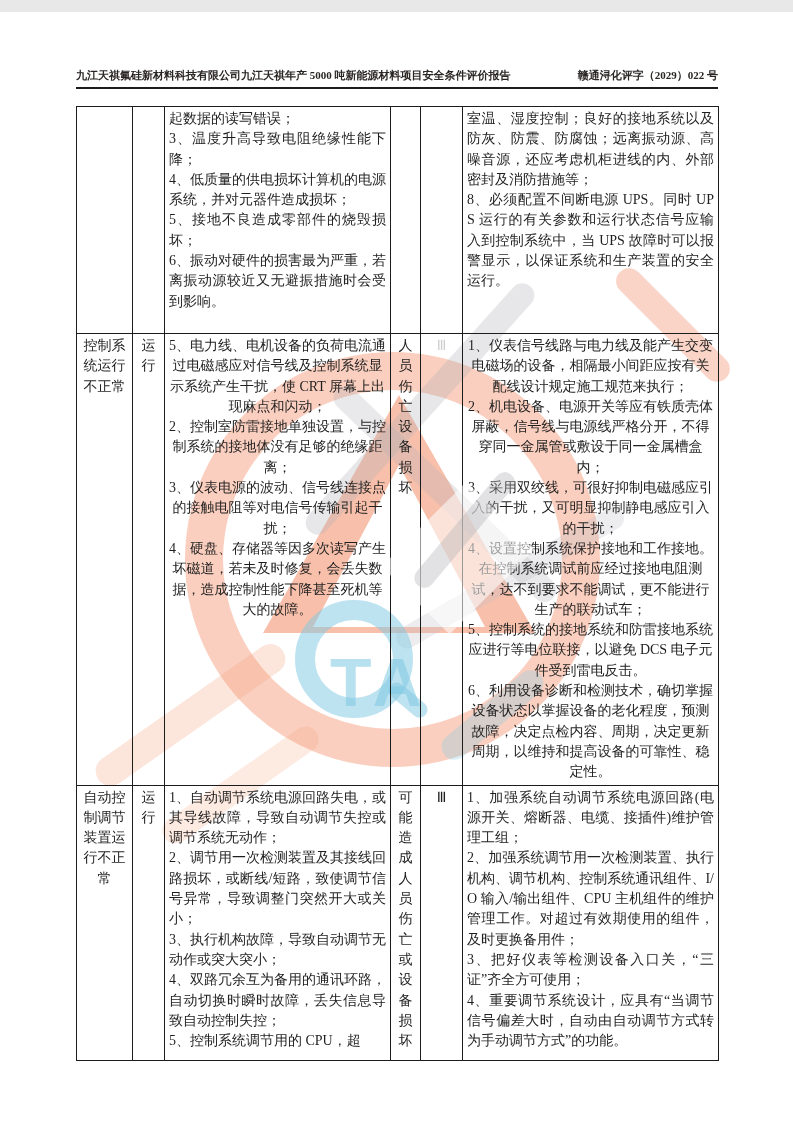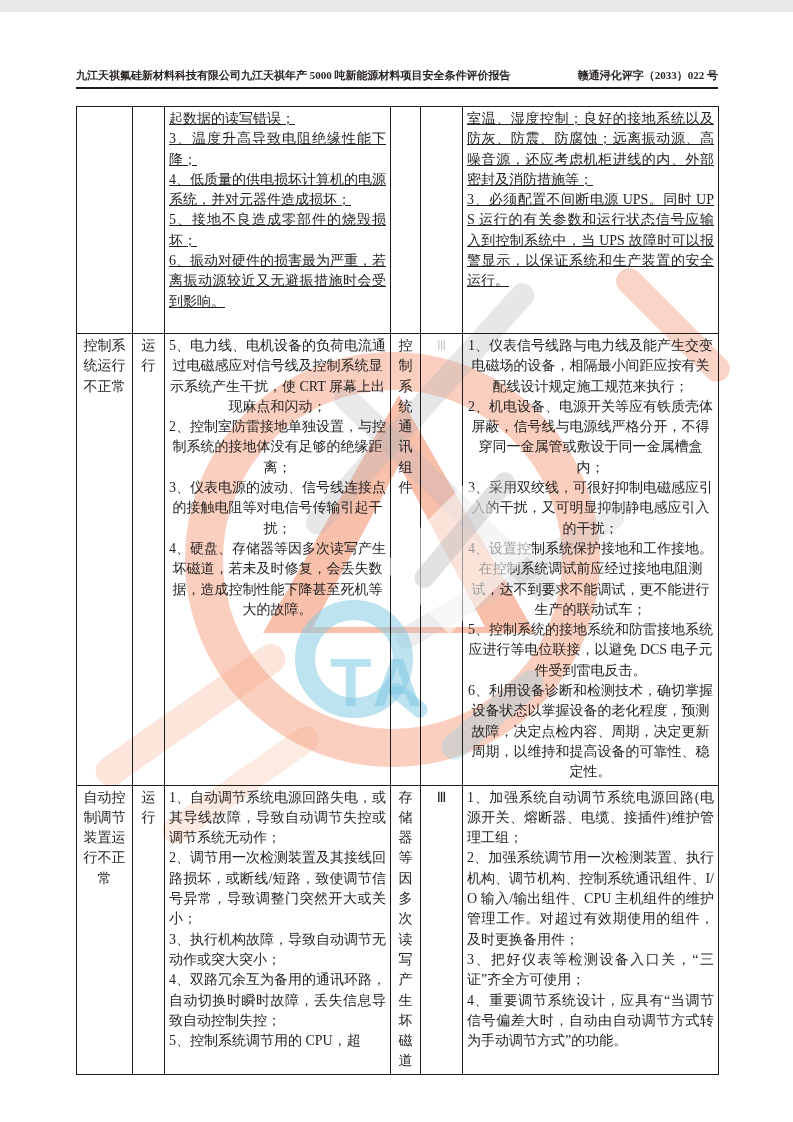--- a/index.html
+++ b/index.html
@@ -60,37 +60,37 @@
     word-break:break-all;
   }
   td.lbl{
     text-align:center;vertical-align:middle;
     padding:2px 1px;word-break:break-all;
   }
   td.txt{text-align:justify;white-space:pre-line;}
   td.mid{vertical-align:middle;}
   td.lv{text-align:center;vertical-align:middle;font-family:"Liberation Serif",serif;}
   .faint{opacity:.22;}
-  tr.r1 td{height:222px;text-decoration:underline;}
+  tr.r1 td{height:222px;}
   tr.r2 td{height:438px;text-align:center;}
   tr.r3 td{height:270px;}
   
   .footer{
     position:absolute;top:1040px;left:0;width:793px;
     text-align:center;font-size:12.5px;color:#1f1f1f;z-index:3;
   }
 </style>
 </head>
 <body>
 
 <div class="page">
 
   <div class="header">
     <span>九江天祺氟硅新材料科技有限公司九江天祺年产 5000 吨新能源材料项目安全条件评价报告</span>
-    <span>赣通浔化评字（2033）022 号</span>
+    <span>赣通浔化评字（2029）022 号</span>
   </div>
 
   <div>
     <div class="wm wm-ring"></div>
     <div class="wm wm-tri-outer"></div>
     <div class="wm wm-tri-inner"></div>
     <div class="wm wm-s1"></div>
     <div class="wm wm-s2"></div>
     <div class="wm wm-s3"></div>
     <div class="wm wm-o1"></div>
@@ -116,47 +116,47 @@
         <td class="lbl"></td>
         <td class="lbl"></td>
         <td class="txt">起数据的读写错误；
 3、温度升高导致电阻绝缘性能下降；
 4、低质量的供电损坏计算机的电源系统，并对元器件造成损坏；
 5、接地不良造成零部件的烧毁损坏；
 6、振动对硬件的损害最为严重，若离振动源较近又无避振措施时会受到影响。</td>
         <td class="lbl"></td>
         <td class="lv"></td>
         <td class="txt">室温、湿度控制；良好的接地系统以及防灰、防震、防腐蚀；远离振动源、高噪音源，还应考虑机柜进线的内、外部密封及消防措施等；
-3、必须配置不间断电源 UPS。同时 UPS 运行的有关参数和运行状态信号应输入到控制系统中，当 UPS 故障时可以报警显示，以保证系统和生产装置的安全运行。</td>
+8、必须配置不间断电源 UPS。同时 UPS 运行的有关参数和运行状态信号应输入到控制系统中，当 UPS 故障时可以报警显示，以保证系统和生产装置的安全运行。</td>
       </tr>
       <tr class="r2">
         <td class="lbl">控制系统运行不正常</td>
         <td class="lbl">运行</td>
         <td class="txt mid">5、电力线、电机设备的负荷电流通过电磁感应对信号线及控制系统显示系统产生干扰，使 CRT 屏幕上出现麻点和闪动；
 2、控制室防雷接地单独设置，与控制系统的接地体没有足够的绝缘距离；
 3、仪表电源的波动、信号线连接点的接触电阻等对电信号传输引起干扰；
 4、硬盘、存储器等因多次读写产生坏磁道，若未及时修复，会丢失数据，造成控制性能下降甚至死机等大的故障。</td>
-        <td class="lbl">控制系统通讯组件</td>
+        <td class="lbl">人员伤亡设备损坏</td>
         <td class="lv faint">Ⅲ</td>
         <td class="txt">1、仪表信号线路与电力线及能产生交变电磁场的设备，相隔最小间距应按有关配线设计规定施工规范来执行；
 2、机电设备、电源开关等应有铁质壳体屏蔽，信号线与电源线严格分开，不得穿同一金属管或敷设于同一金属槽盒内；
 3、采用双绞线，可很好抑制电磁感应引入的干扰，又可明显抑制静电感应引入的干扰；
 4、设置控制系统保护接地和工作接地。在控制系统调试前应经过接地电阻测试，达不到要求不能调试，更不能进行生产的联动试车；
 5、控制系统的接地系统和防雷接地系统应进行等电位联接，以避免 DCS 电子元件受到雷电反击。
 6、利用设备诊断和检测技术，确切掌握设备状态以掌握设备的老化程度，预测故障，决定点检内容、周期，决定更新周期，以维持和提高设备的可靠性、稳定性。</td>
       </tr>
       <tr class="r3">
         <td class="lbl">自动控制调节装置运行不正常</td>
         <td class="lbl">运行</td>
         <td class="txt">1、自动调节系统电源回路失电，或其导线故障，导致自动调节失控或调节系统无动作；
 2、调节用一次检测装置及其接线回路损坏，或断线/短路，致使调节信号异常，导致调整门突然开大或关小；
 3、执行机构故障，导致自动调节无动作或突大突小；
 4、双路冗余互为备用的通讯环路，自动切换时瞬时故障，丢失信息导致自动控制失控；
 5、控制系统调节用的 CPU，超</td>
-        <td class="lbl mid">存储器等因多次读写产生坏磁道</td>
+        <td class="lbl mid">可能造成人员伤亡或设备损坏</td>
         <td class="lv">Ⅲ</td>
         <td class="txt">1、加强系统自动调节系统电源回路(电源开关、熔断器、电缆、接插件)维护管理工组；
 2、加强系统调节用一次检测装置、执行机构、调节机构、控制系统通讯组件、I/O 输入/输出组件、CPU 主机组件的维护管理工作。对超过有效期使用的组件，及时更换备用件；
 3、把好仪表等检测设备入口关，“三证”齐全方可使用；
 4、重要调节系统设计，应具有“当调节信号偏差大时，自动由自动调节方式转为手动调节方式”的功能。</td>
       </tr>
     </tbody>
   </table>
 
   <div class="wm-over wm-ov1"></div>

